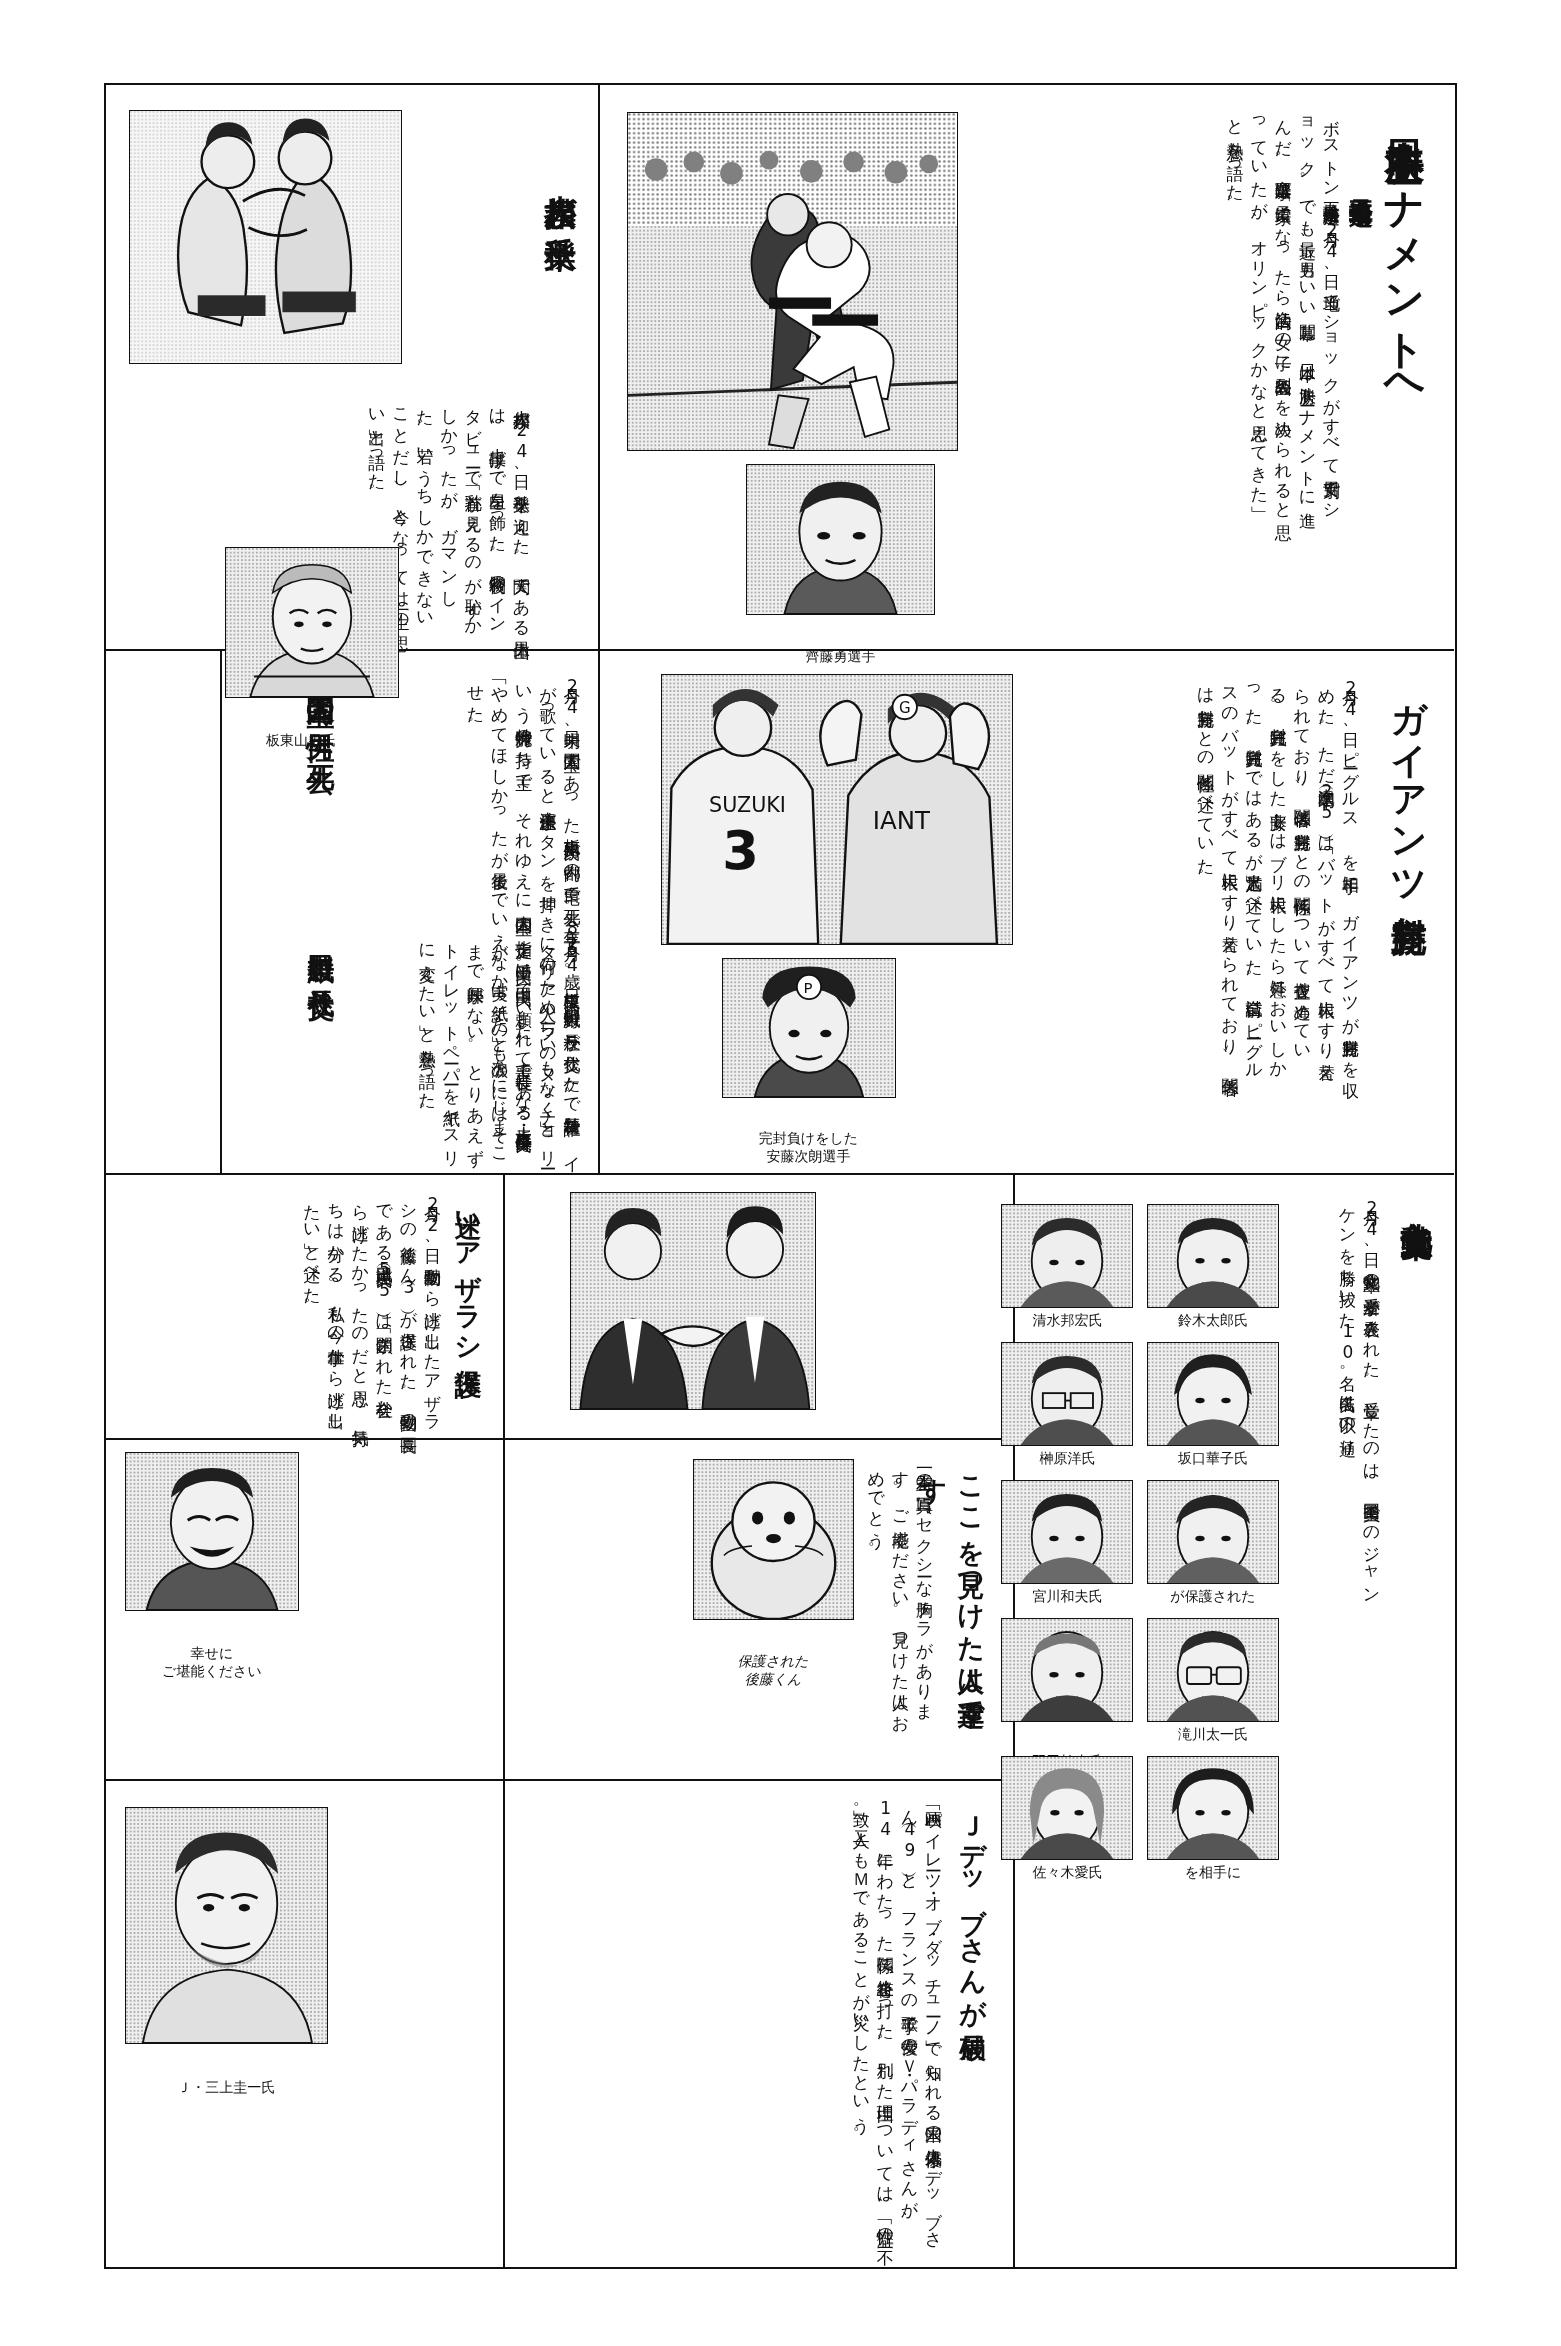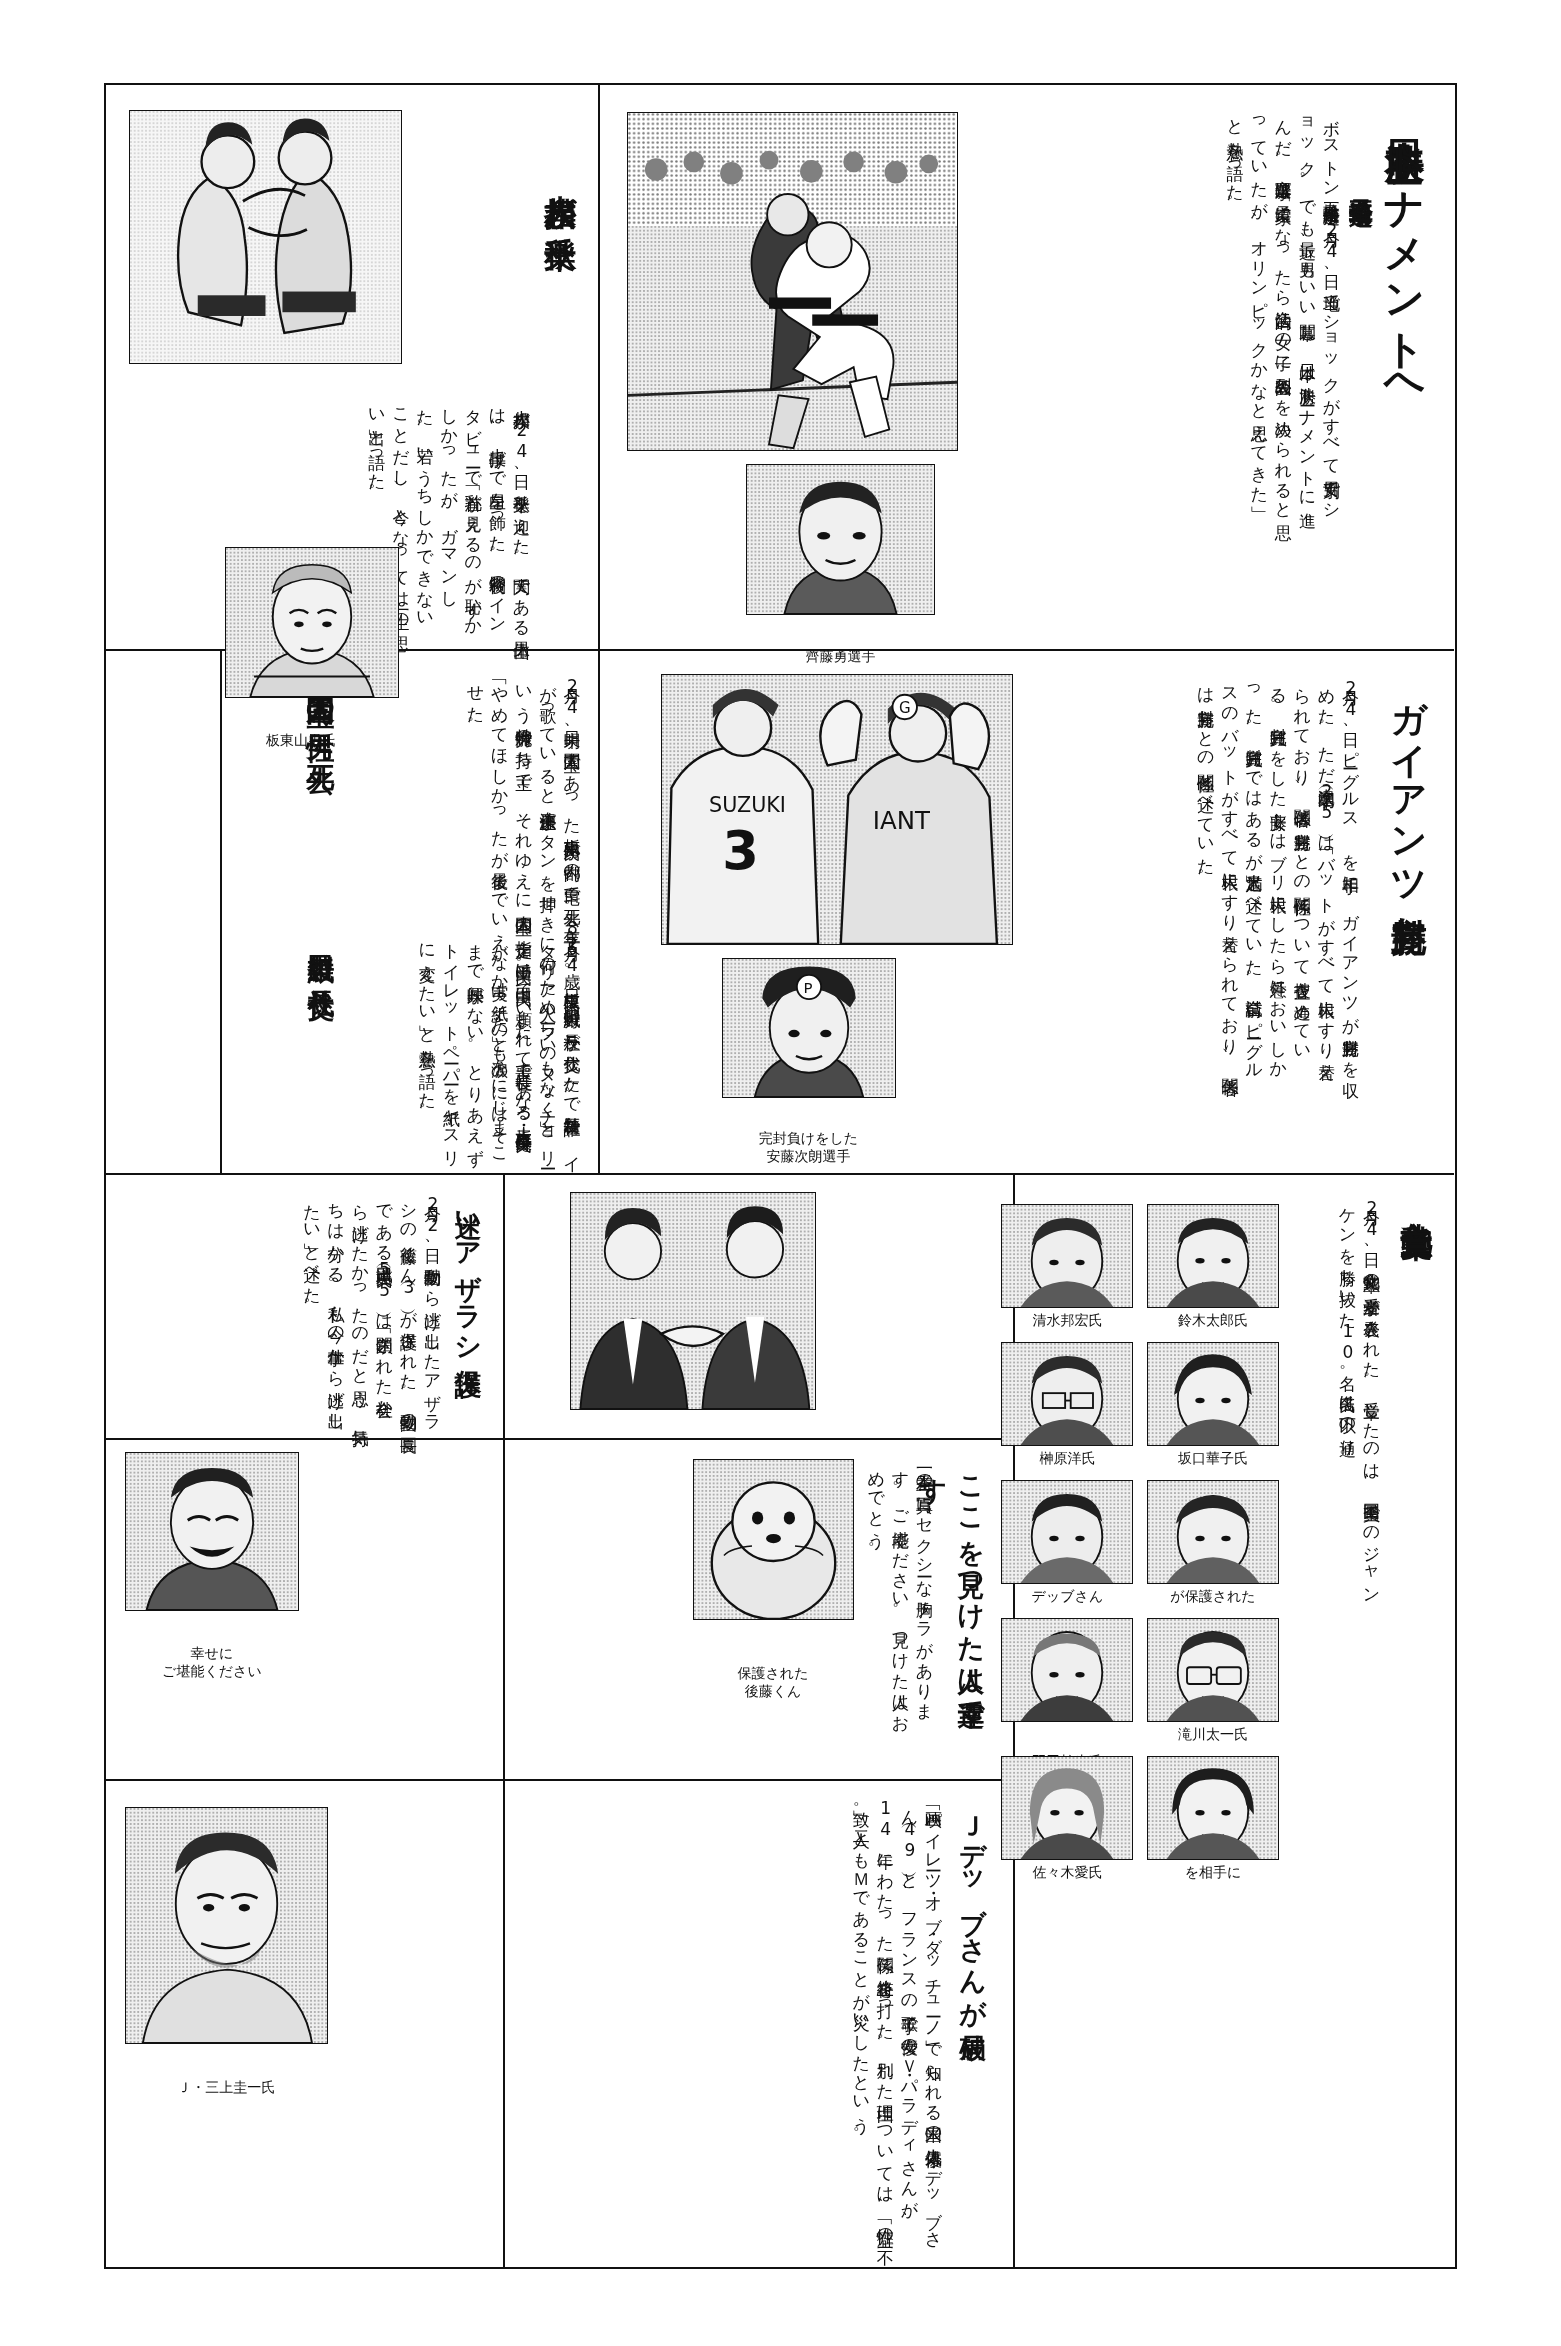--- a/index.html
+++ b/index.html
@@ -369,21 +369,21 @@
       <svg viewBox="0 0 140 110">
           <rect width="140" height="110" fill="url(#dots1)"></rect>
         <ellipse cx="70" cy="60" rx="38" ry="44" fill="#ededed" stroke="#111" stroke-width="2"></ellipse>
         <path d="M32 44 q38 -34 76 0 q-4 -30 -38 -30 q-34 0 -38 30z" fill="#202020"></path>
         <ellipse cx="56" cy="62" rx="5" ry="3" fill="#111"></ellipse>
           <ellipse cx="84" cy="62" rx="5" ry="3" fill="#111"></ellipse>
         <path d="M58 86 q12 5 24 0" stroke="#111" stroke-width="2" fill="none"></path>
         <path d="M20 110 q16 -26 50 -28 q34 2 50 28z" fill="#6a6a6a"></path>
         </svg>
     </div>
-    <div class="pcap" style="left:-25.6px;top:405px;">デッブさん</div>
+    <div class="pcap" style="left:-25.6px;top:405px;">宮川和夫氏</div>
 
     <div class="portrait" style="left:125px;top:435px;width:132px;height:104px;">
       <svg viewBox="0 0 140 110">
           <rect width="140" height="110" fill="url(#dots1)"></rect>
         <ellipse cx="70" cy="58" rx="38" ry="44" fill="#f1f1f1" stroke="#111" stroke-width="2"></ellipse>
         <path d="M34 40 q36 -30 72 0 q-2 -26 -36 -26 q-34 0 -36 26z" fill="#2a2a2a"></path>
         <rect x="42" y="52" width="26" height="18" rx="3" fill="none" stroke="#111" stroke-width="2"></rect>
         <rect x="74" y="52" width="26" height="18" rx="3" fill="none" stroke="#111" stroke-width="2"></rect>
         <path d="M68 60 l6 0" stroke="#111" stroke-width="2"></path>
         <path d="M58 84 q12 5 24 0" stroke="#111" stroke-width="2" fill="none"></path>
@@ -441,21 +441,21 @@
         <rect width="170" height="170" fill="url(#dots1)"></rect>
         <ellipse cx="85" cy="110" rx="66" ry="60" fill="#e8e8e8" stroke="#111" stroke-width="2.5"></ellipse>
         <ellipse cx="85" cy="66" rx="44" ry="42" fill="#f2f2f2" stroke="#111" stroke-width="2.5"></ellipse>
         <ellipse cx="68" cy="62" rx="6" ry="7" fill="#111"></ellipse>
         <ellipse cx="102" cy="62" rx="6" ry="7" fill="#111"></ellipse>
         <ellipse cx="85" cy="84" rx="8" ry="5" fill="#111"></ellipse>
         <path d="M62 92 q-22 2 -30 10" stroke="#111" stroke-width="1.5" fill="none"></path>
         <path d="M108 92 q22 2 30 10" stroke="#111" stroke-width="1.5" fill="none"></path>
       </svg>
     </div>
-    <div class="caption" style="left:172px;top:194px;width:176px;white-space:pre-line;">保護された
+    <div class="caption" style="left:172px;top:182px;width:176px;white-space:pre-line;font-style:italic;">保護された
 後藤くん</div>
   </div>
 
   <div class="art" style="left:19px;top:1367px;width:174px;height:159px;">
     <svg viewBox="0 0 184 168" preserveAspectRatio="none">
       <rect width="184" height="168" fill="url(#dots1)"></rect>
       <path d="M22 168 q12 -50 70 -54 q58 4 70 54z" fill="#555" stroke="#111" stroke-width="2"></path>
       <ellipse cx="92" cy="74" rx="44" ry="50" fill="#f1f1f1" stroke="#111" stroke-width="2"></ellipse>
       <path d="M48 48 q44 -36 88 0 q-4 -32 -44 -32 q-40 0 -44 32z" fill="#202020"></path>
       <path d="M66 72 q12 -8 24 0" stroke="#111" stroke-width="3" fill="none"></path>

